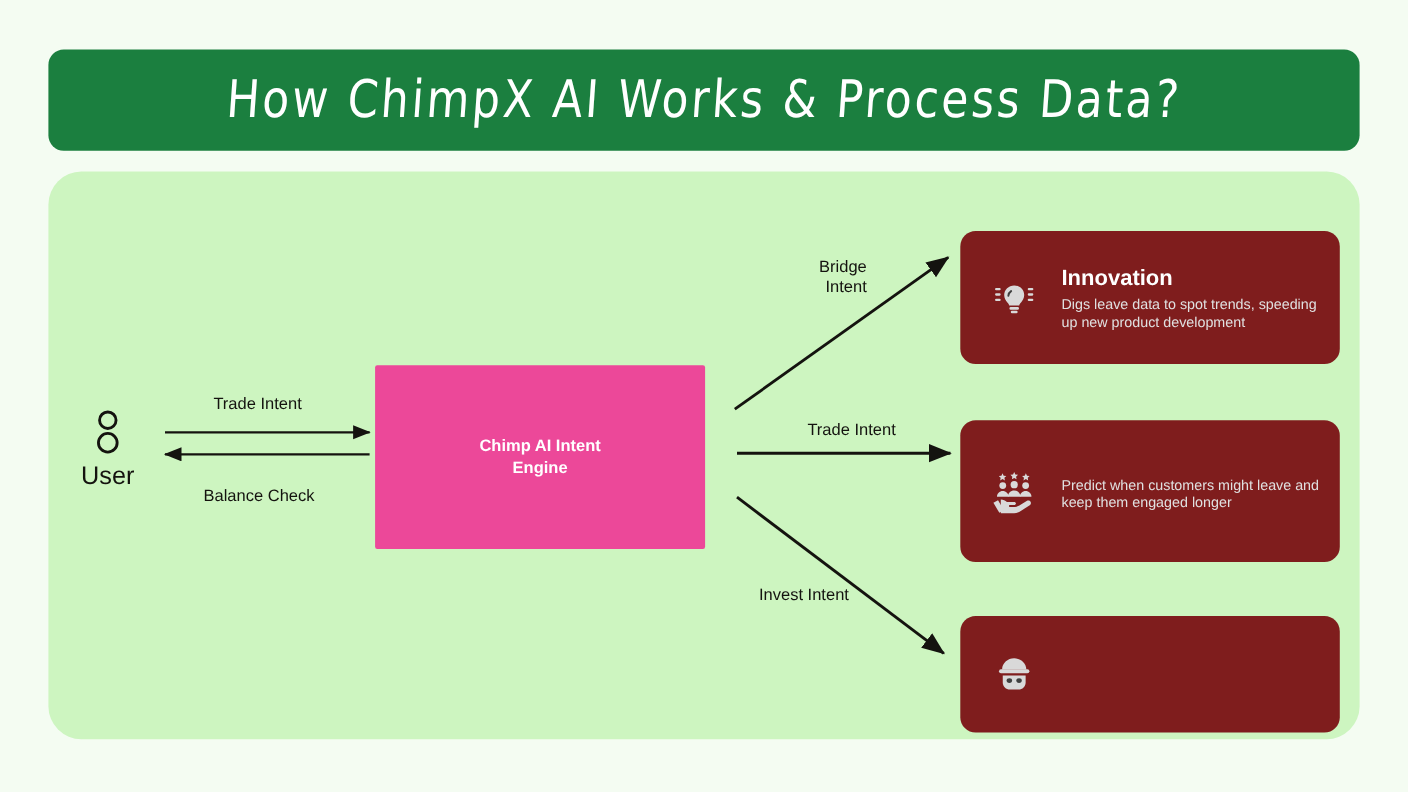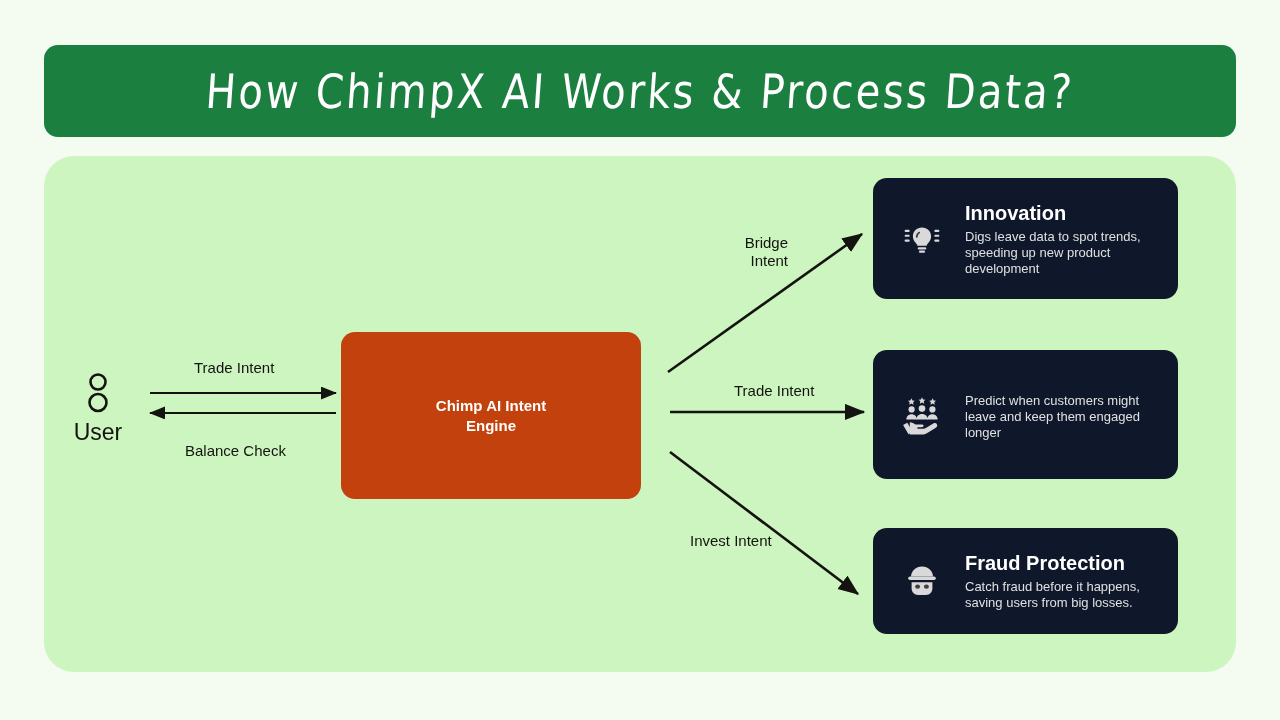--- a/index.html
+++ b/index.html
@@ -80,22 +80,22 @@
     font-family: "Liberation Sans", sans-serif;
   }
 
   
   .engine-box {
     position: absolute;
     left: 341px;
     top: 332px;
     width: 300px;
     height: 167px;
-    background: #c2410c;
-    border-radius: 14px;
+    background: #ec4899;
+    border-radius: 2px;
     display: flex;
     align-items: center;
     justify-content: center;
     text-align: center;
   }
   .engine-label {
     color: #ffffff;
     font-size: 15px;
     font-weight: bold;
     line-height: 20px;
@@ -114,27 +114,28 @@
   .lbl-trade-in    { left: 194px; top: 359px; }
   .lbl-balance     { left: 185px; top: 442px; }
   .lbl-bridge      { left: 718px; top: 234px; text-align: right; width: 70px; }
   .lbl-trade-out   { left: 734px; top: 382px; }
   .lbl-invest      { left: 690px; top: 532px; }
 
   
   .outcome-card {
     position: absolute;
     left: 873px;
-    width: 305px;
-    background: #0f172a;
+    width: 345px;
+    background: #7f1d1d;
     border-radius: 14px;
     display: flex;
     align-items: center;
     box-sizing: border-box;
     padding: 0 14px 0 18px;
+    margin-top: 32px;
   }
   .card-innovation { top: 178px; height: 121px; }
   .card-loyalty    { top: 350px; height: 129px; }
   .card-fraud      { top: 528px; height: 106px; }
 
   .card-icon {
     flex: 0 0 62px;
     height: 62px;
     display: flex;
     align-items: center;
@@ -270,17 +271,13 @@
 
         <rect x="7.2" y="16.4" width="27.6" height="3.6" rx="1.8"></rect>
 
         <path d="M10.6 22.2h20.8v6.2c0 3.6-2.9 6.5-6.5 6.5h-7.8c-3.6 0-6.5-2.9-6.5-6.5z"></path>
       </g>
 
       <ellipse cx="16.6" cy="26.7" rx="2.5" ry="2.1" fill="#3f3f3f"></ellipse>
       <ellipse cx="25.4" cy="26.7" rx="2.5" ry="2.1" fill="#3f3f3f"></ellipse>
     </svg>
   </span>
-  <span class="card-text">
-    <span class="card-title">Fraud Protection</span>
-    <span class="card-desc">Catch fraud before it happens, saving users from big losses.</span>
-  </span>
 </div>
 
 </body></html>

